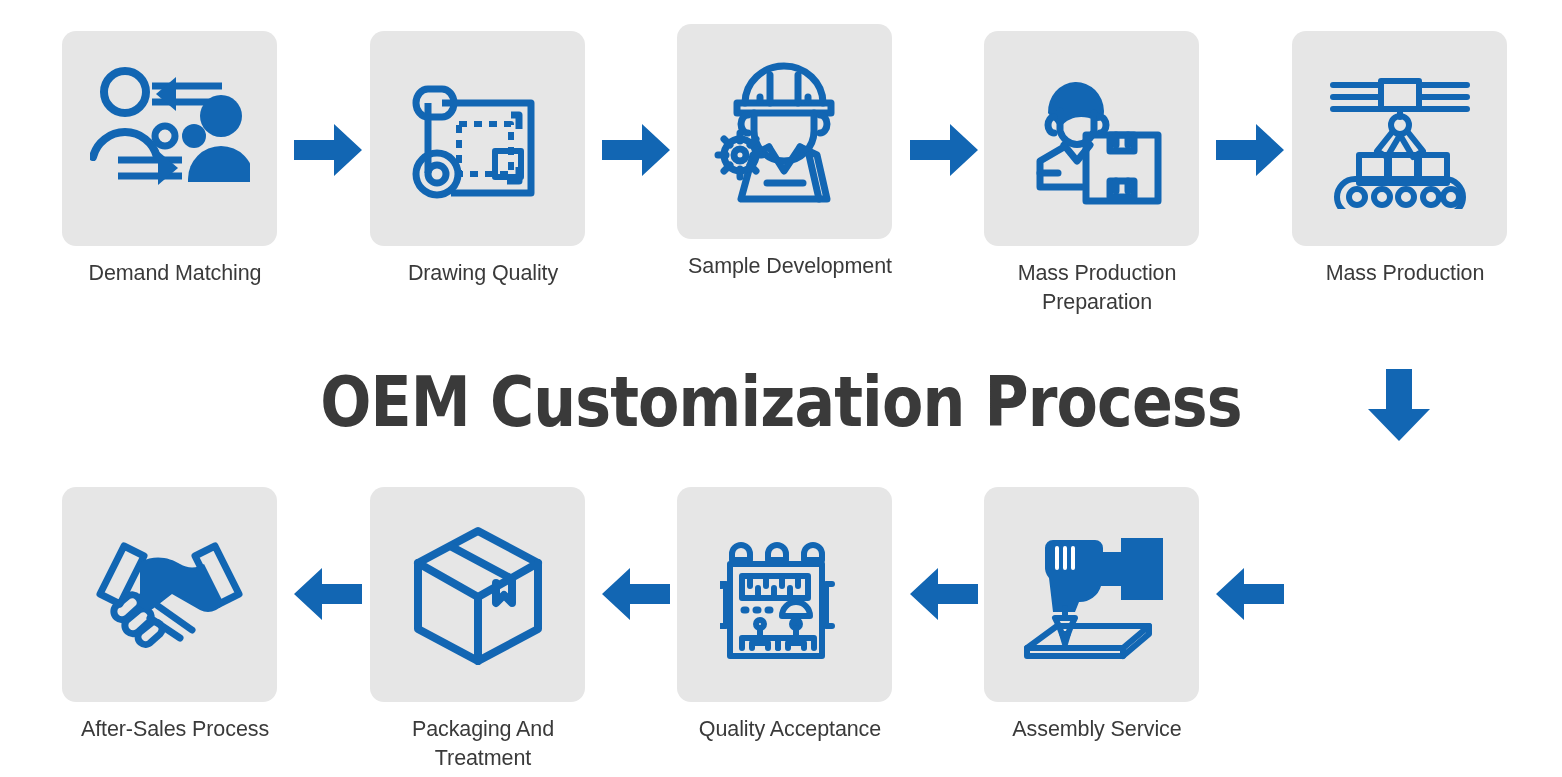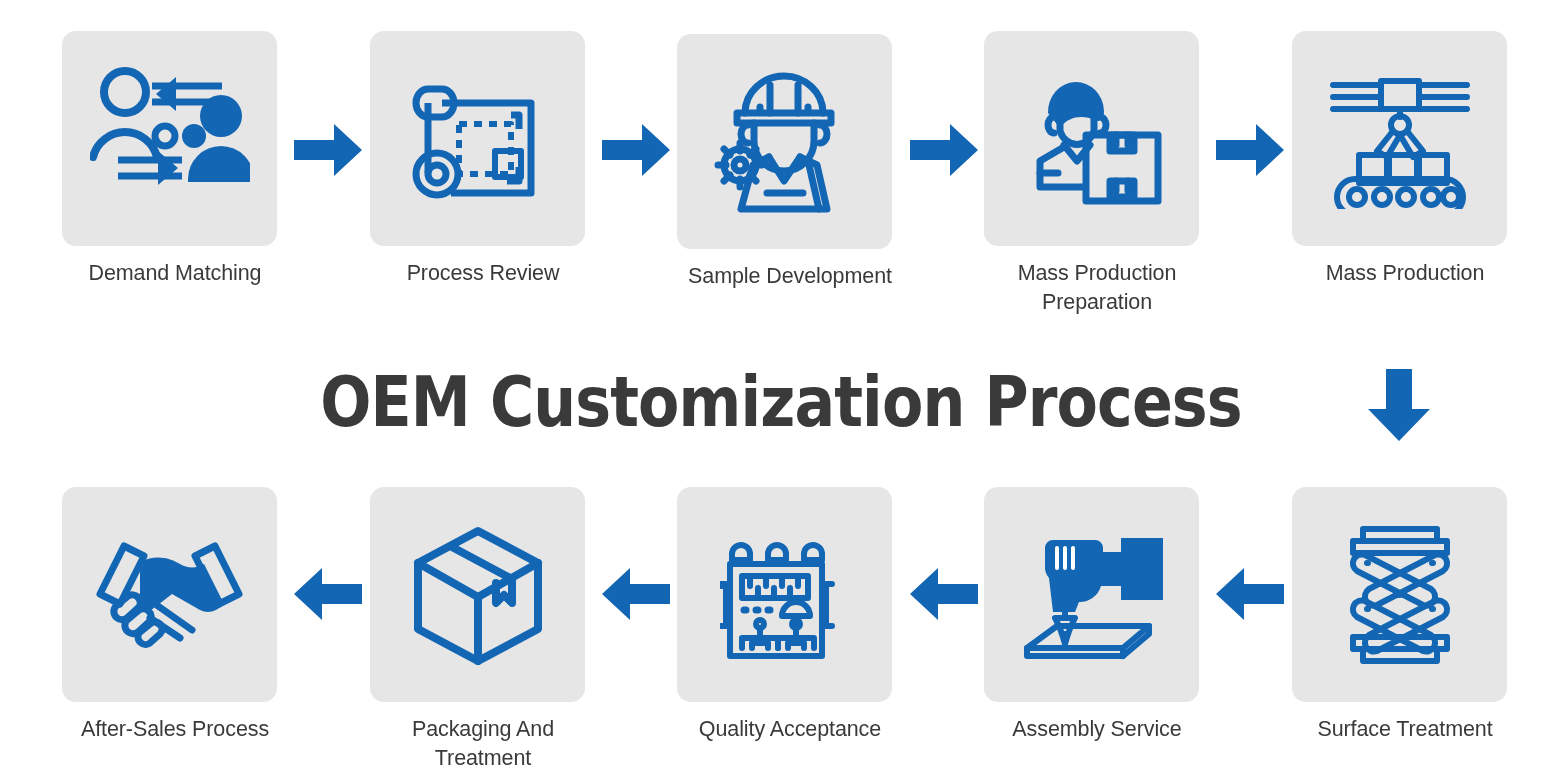--- a/index.html
+++ b/index.html
@@ -121,24 +121,24 @@
 
             <path d="M108 46 H116 V60"></path>
             <path d="M116 98 V112 H104"></path>
 
             <rect x="56" y="55" width="52" height="50" stroke-dasharray="8 7" stroke-width="6"></rect>
             <rect x="92" y="82" width="26" height="26" stroke-width="6"></rect>
           </g>
         </svg>
       </span>
     </div>
-    <div class="step-label">Process Review</div>
-  </div>
-
-  <div class="step row-top" style="left:677px; top:34px;">
+    <div class="step-label">Drawing Quality</div>
+  </div>
+
+  <div class="step row-top" style="left:677px; top:24px;">
     <div class="tile">
       <span>
         <svg width="155" height="145" viewBox="0 0 155 145">
           <g fill="none" stroke="#1266b3" stroke-width="7" stroke-linejoin="round" stroke-linecap="round">
 
             <path d="M38 44 A39 37 0 0 1 116 44"></path>
             <path d="M30 44 H124 V54 H30 Z"></path>
             <path d="M63 16 V44 M91 16 V44"></path>
             <path d="M53 38 v5 M101 38 v5"></path>
 
@@ -347,44 +347,20 @@
             <path d="M76 98 v8"></path>
             <path d="M58 118 v-10 h36 v10"></path>
             <path d="M68 118 v-5 h16 v5"></path>
           </g>
         </svg>
       </span>
     </div>
     <div class="step-label">Quality Acceptance</div>
   </div>
 
-  <div class="step row-bottom" style="left:1292px; top:487px;">
-    <div class="tile">
-      <span>
-        <svg width="110" height="140" viewBox="0 0 110 140">
-          <g fill="none" stroke="#1266b3" stroke-width="6" stroke-linejoin="round" stroke-linecap="round">
-
-            <path d="M18 4 h74 v12 h-74 z"></path>
-            <path d="M8 16 h94 v12 h-94 z"></path>
-
-            <path d="M20 30 L86 64 a9 9 0 0 1 -8 16 L12 46 a9 9 0 0 1 8 -16 z"></path>
-            <path d="M90 30 L24 64 a9 9 0 0 0 8 16 L98 46 a9 9 0 0 0 -8 -16 z"></path>
-            <path d="M20 76 L86 110 a9 9 0 0 1 -8 16 L12 92 a9 9 0 0 1 8 -16 z"></path>
-            <path d="M90 76 L24 110 a9 9 0 0 0 8 16 L98 92 a9 9 0 0 0 -8 -16 z"></path>
-
-            <path d="M22 38 h1 M87 38 h1 M54 70 h1 M22 84 h1 M87 84 h1" stroke-width="6"></path>
-
-            <path d="M8 112 h94 v12 h-94 z"></path>
-            <path d="M18 124 h74 v12 h-74 z"></path>
-          </g>
-        </svg>
-      </span>
-    </div>
-    <div class="step-label">Surface Treatment</div>
-  </div>
 
   <div class="arrow" style="left:294px; top:568px;">
     <svg width="68" height="52" viewBox="0 0 68 52">
         <path d="M68 16 H28 V0 L0 26 L28 52 V36 H68 Z" fill="#1266b3"></path>
       </svg>
   </div>
   <div class="arrow" style="left:602px; top:568px;">
     <svg width="68" height="52" viewBox="0 0 68 52">
         <path d="M68 16 H28 V0 L0 26 L28 52 V36 H68 Z" fill="#1266b3"></path>
       </svg>

